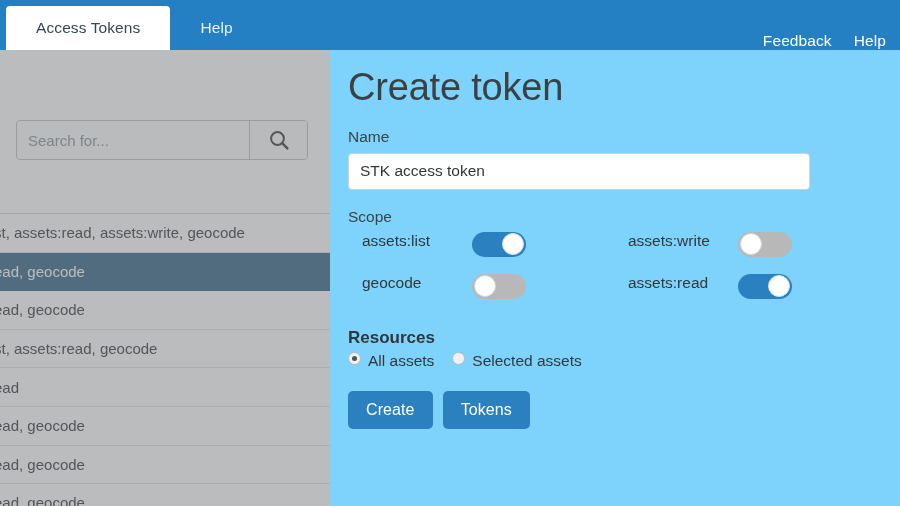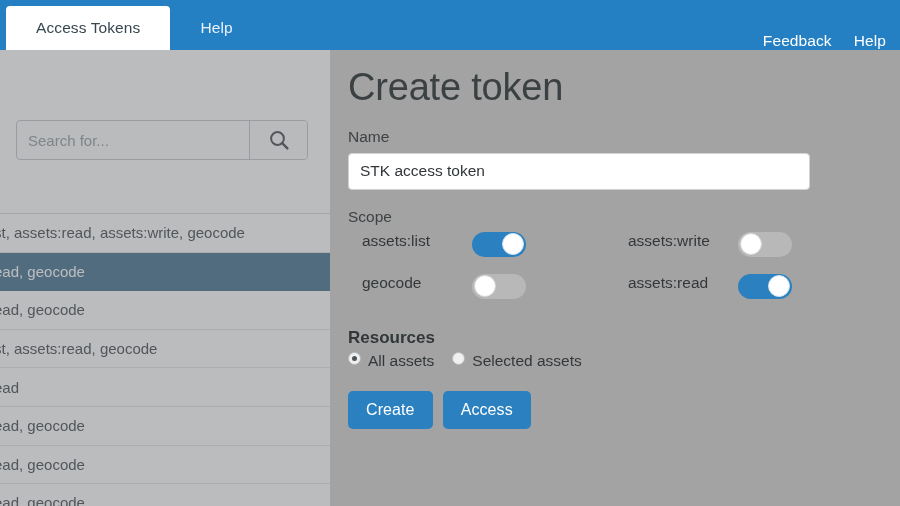--- a/index.html
+++ b/index.html
@@ -173,21 +173,21 @@
     z-index: 10;
   }
 
   
   .modal {
     position: absolute;
     top: 50px;
     left: 330px;
     width: 570px;
     height: 456px;
-    background: #a3a3a3;
+    background: #7dd3fc;
     z-index: 20;
     padding: 0;
   }
 
   .modal-inner {
     padding: 14px 19px 0 18px;
   }
 
   .modal-title {
     font-size: 38px;
@@ -445,21 +445,21 @@
           <span class="radio-text">All assets</span>
         </label>
         <label class="radio-opt">
           <span class="radio-dot"></span>
           <span class="radio-text">Selected assets</span>
         </label>
       </div>
 
       <div class="btn-row">
         <button class="btn">Create</button>
-        <button class="btn">Access</button>
+        <button class="btn">Tokens</button>
       </div>
 
     </div>
   </div>
 
   <div class="navbar">
     <div class="nav-tabs">
       <div class="nav-tab active">Access Tokens</div>
       <div class="nav-tab">Help</div>
     </div>

